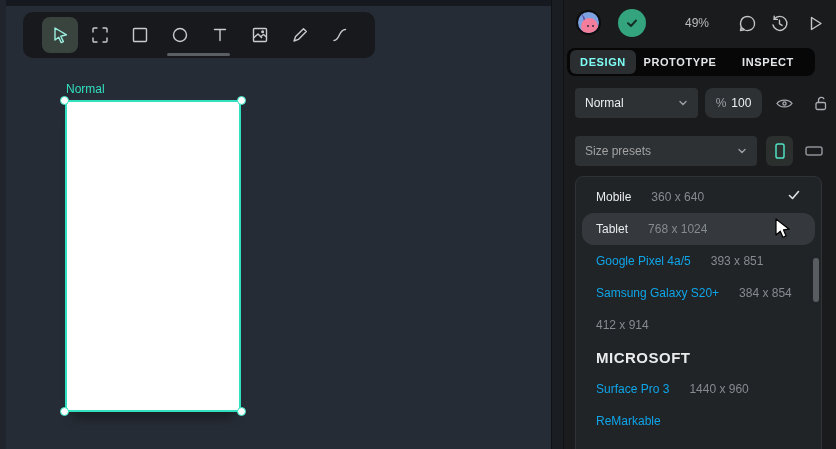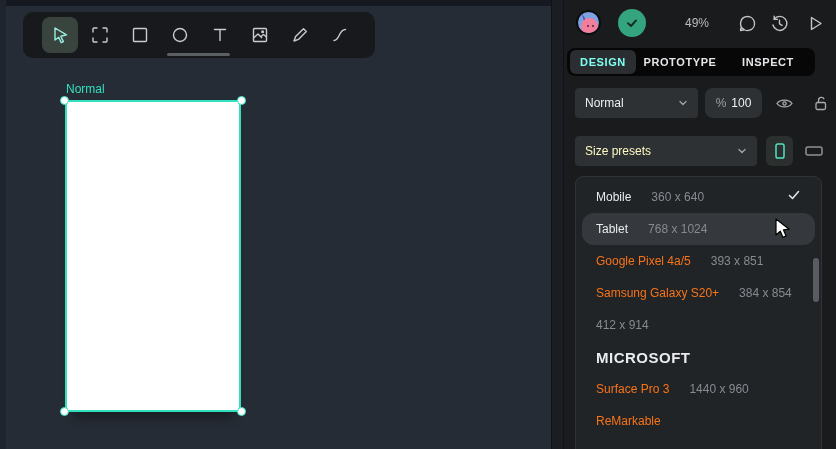--- a/index.html
+++ b/index.html
@@ -66,36 +66,36 @@
   .opacity-box { width:57px; height:30px; margin-left:7px; background:#2d3134; border-radius:8px;
                  display:flex; align-items:center; justify-content:center; gap:5px; }
   .opacity-box .pct { font-size:12px; color:#9ba0a5; }
   .opacity-box .val { font-size:12px; color:#eef0f1; }
   .mini-icon { background:none; border:none; cursor:pointer; display:flex; }
   .mini-icon svg { stroke:#a9adb2; fill:none; stroke-width:1.3; }
 
   
   .row-presets { position:absolute; left:11px; top:136px; width:261px; height:30px; display:flex; align-items:center; }
   .presets-select { width:182px; justify-content:space-between; }
-  .presets-select .sel-label { color:#fef9c3; }
+  .presets-select .sel-label { color:#a3a3a3; }
   .orient-btn { width:27px; height:30px; border-radius:6px; background:none; border:none; cursor:pointer;
                 display:flex; align-items:center; justify-content:center; }
   .orient-btn.selected { background:#2b302e; }
   .orient-btn svg { fill:none; stroke-width:1.5; }
   .orient-portrait svg { stroke:#4fe2c2; }
   .orient-landscape svg { stroke:#8d9297; }
 
   
   .preset-panel { position:absolute; left:11px; top:176px; width:247px; height:300px;
                   background:#212427; border:1px solid #2f3337; border-radius:8px; padding-top:4px;
                   z-index:5; }
   .preset-row { height:32px; display:flex; align-items:center; padding:0 14px; margin:0 6px;
                 border-radius:8px; cursor:pointer; gap:20px; }
   .preset-row.highlighted { background:#35393d;border-radius:12px; }
-  .preset-name { font-size:12px; color:#f97316; white-space:nowrap; }
+  .preset-name { font-size:12px; color:#0ea5e9; white-space:nowrap; }
   .preset-row.bright .preset-name { color:#e9ebec; }
   .preset-dims { font-size:12px; color:#858b90; white-space:nowrap; }
   .preset-check { margin-left:auto; display:none; }
   .preset-row.checked .preset-check { display:block; }
   .preset-header { height:32px; display:flex; align-items:center; padding:0 20px;
                    font-size:15px; font-weight:bold; letter-spacing:.5px; color:#e9ebec; }
   .panel-scrollbar { position:absolute; right:2px; top:81px; width:6px; height:44px;
                      border-radius:3px; background:#595d61; }
 
   

